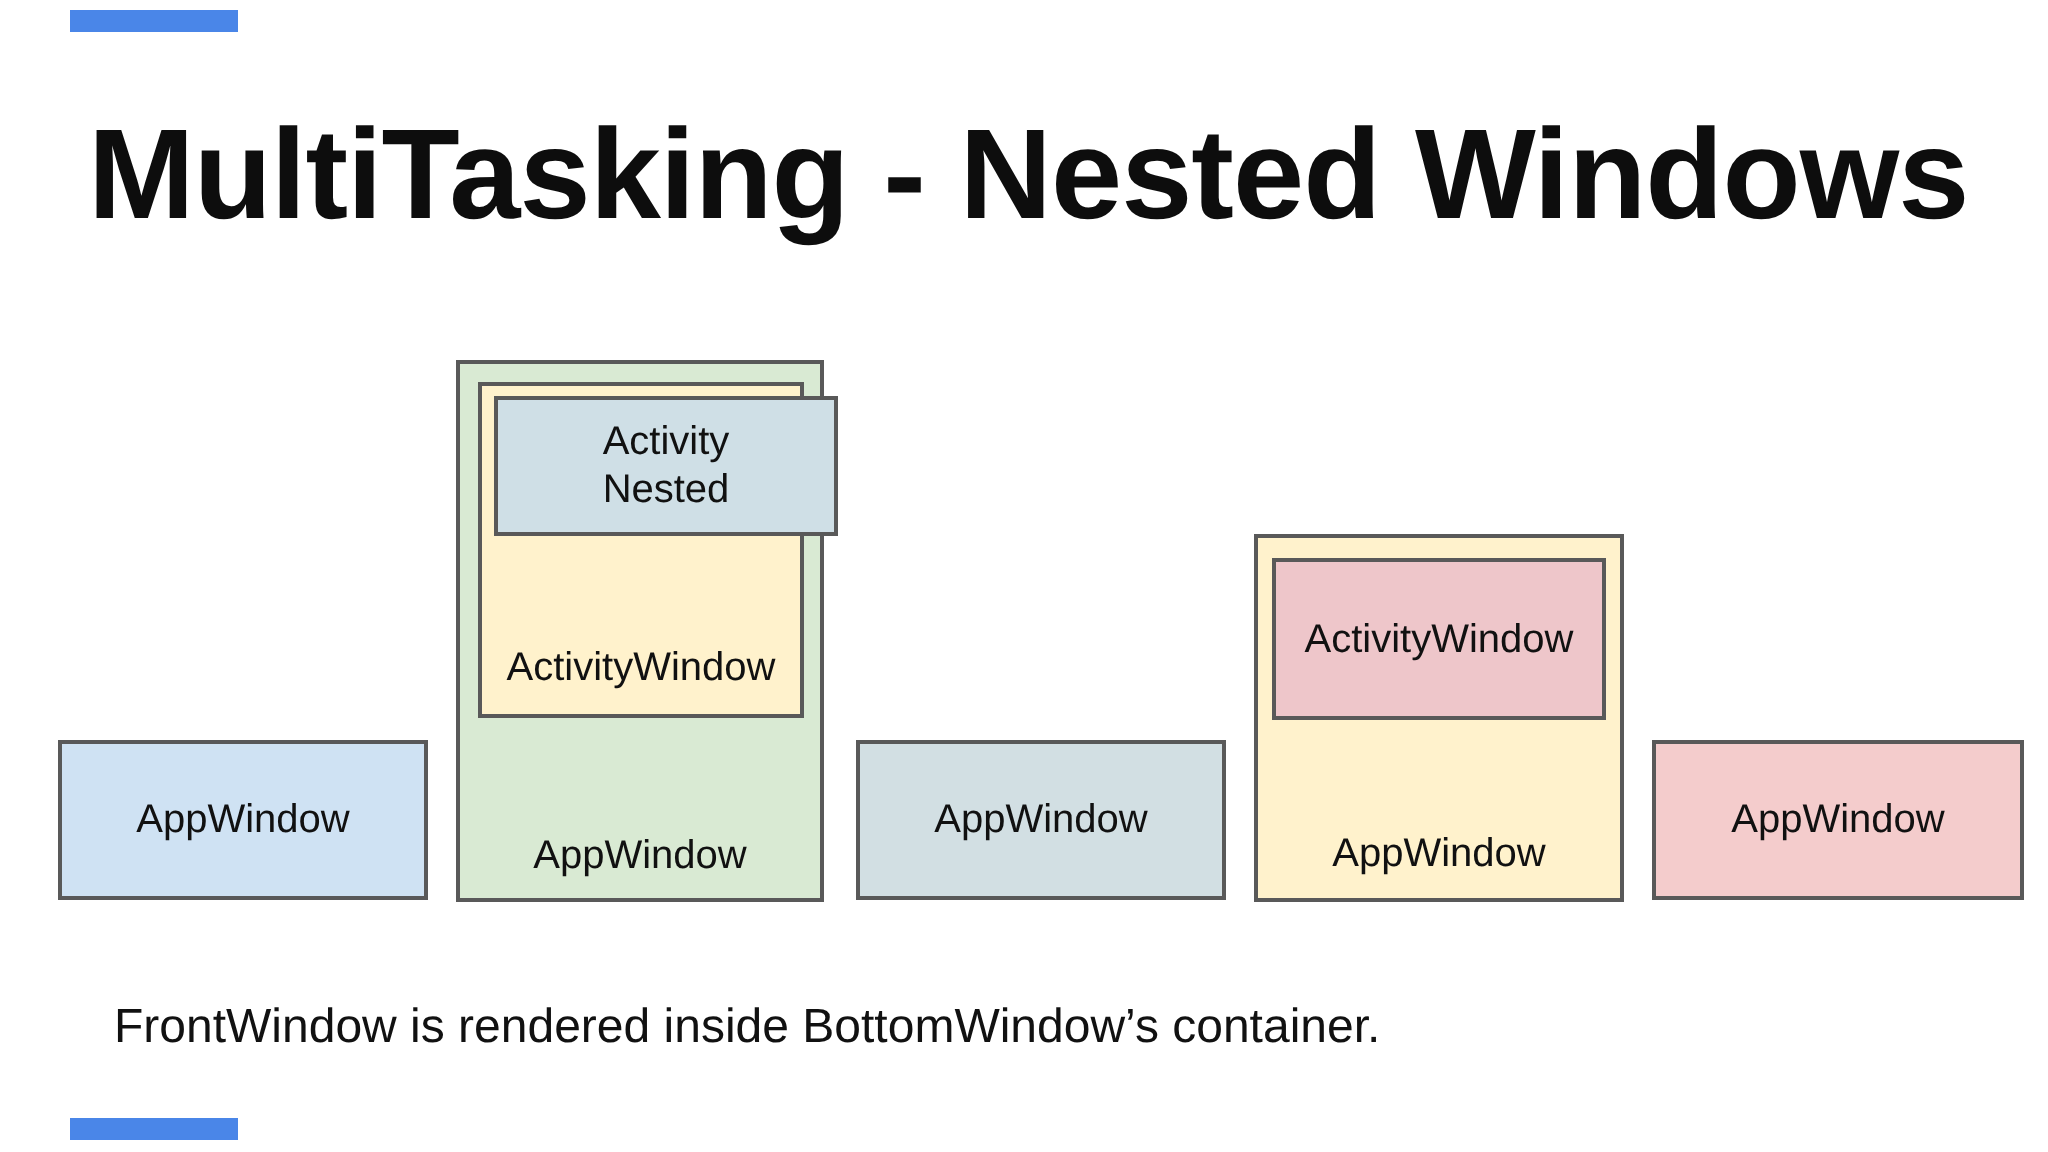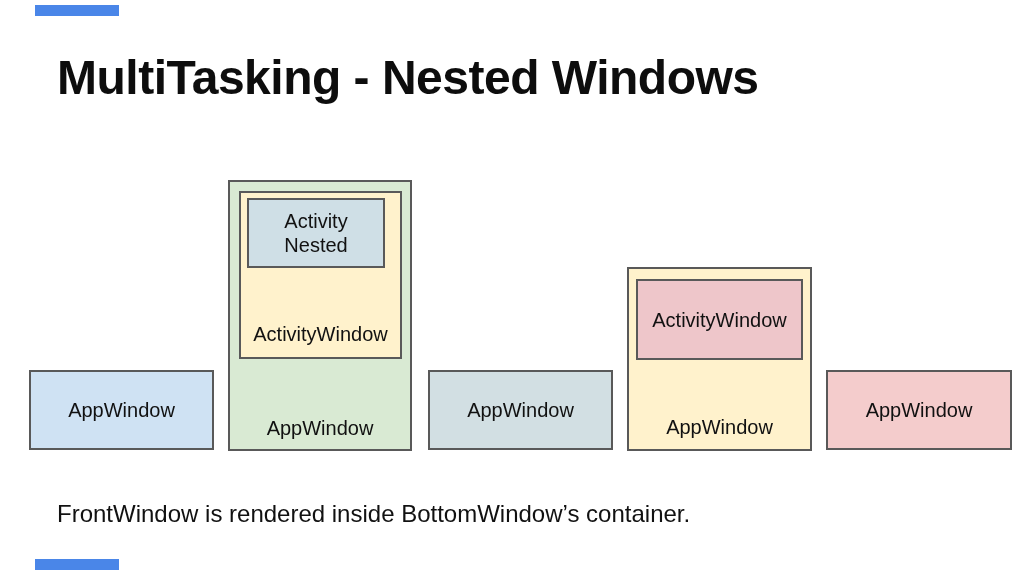--- a/index.html
+++ b/index.html
@@ -12,22 +12,22 @@
   }
   .accent-bar{
     position:absolute;
     width:84px;height:11px;
     background:#4a86e8;
   }
   .accent-bar.top{left:35px;top:5px;}
   .accent-bar.bottom{left:35px;top:559px;}
   .title{
     position:absolute;
-    left:57px;top:50px;
-    font-size:48px;font-weight:bold;
+    left:44px;top:50px;
+    font-size:64px;font-weight:bold;
     color:#0d0d0d;
     letter-spacing:-0.5px;
     white-space:nowrap;
   }
   .caption{
     position:absolute;
     left:57px;top:500px;
     font-size:24px;
     color:#111111;
     white-space:nowrap;
@@ -57,21 +57,21 @@
   }
   .bottom-label{
     position:absolute;
     left:0;right:0;
     text-align:center;
   }
   
   #app-window-1{left:29px;top:370px;width:185px;height:80px;}
   #app-window-2{left:228px;top:180px;width:184px;height:271px;}
   #activity-window-2{left:9px;top:9px;width:163px;height:168px;}
-  #activity-window-2-nested{left:6px;top:5px;width:138px;height:70px;}
+  #activity-window-2-nested{left:6px;top:5px;width:172px;height:70px;}
   #app-window-3{left:428px;top:370px;width:185px;height:80px;}
   #app-window-4{left:627px;top:267px;width:185px;height:184px;}
   #activity-window-4{left:7px;top:10px;width:167px;height:81px;}
   #app-window-5{left:826px;top:370px;width:186px;height:80px;}
 </style>
 </head>
 <body>
 
 <div id="slide">
 

